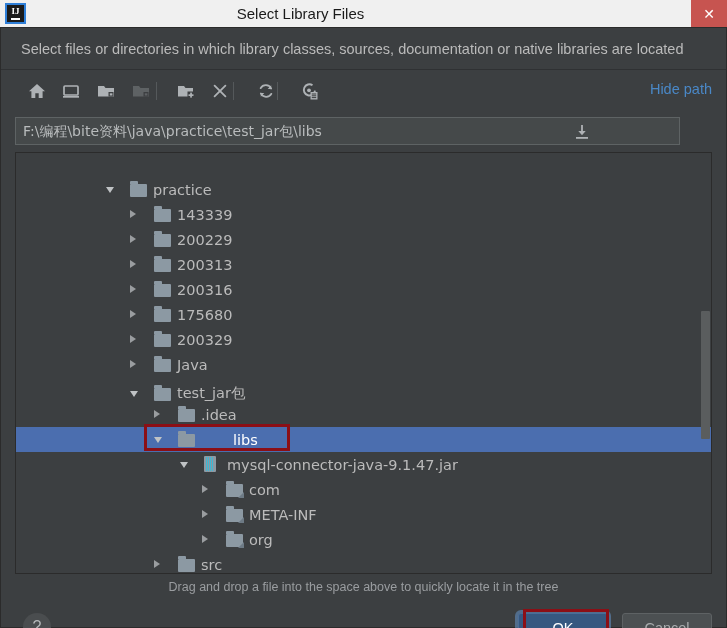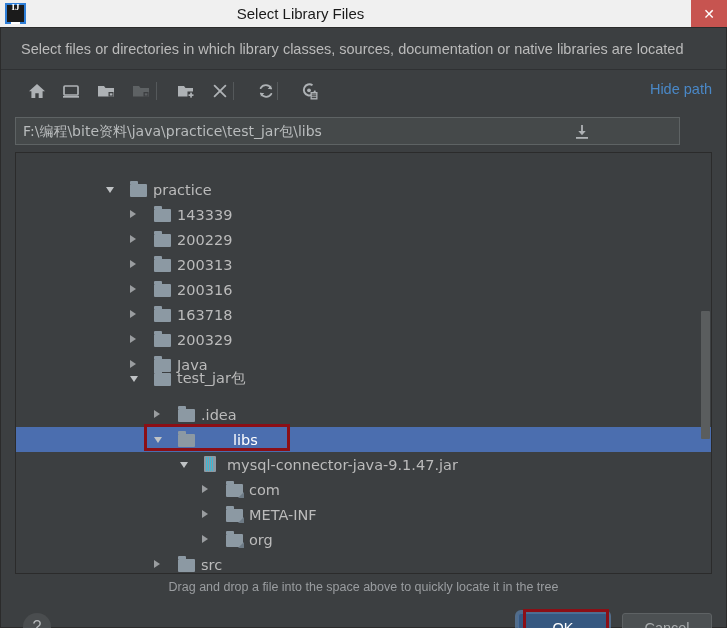--- a/index.html
+++ b/index.html
@@ -26,21 +26,21 @@
     position: absolute; left: 5px; top: 3px;
     width: 21px; height: 21px;
     background: #1b1b1b;
     border: 2px solid #2f7fd8;
     display: flex; align-items: center; justify-content: center;
   }
   .app-icon .ij {
     color: #ffffff; font-size: 9px; font-weight: bold;
     font-family: "Liberation Serif", serif;
     letter-spacing: 0px; line-height: 1;
-    border-bottom: 2px solid #ffffff; padding-bottom: 10px;
+    border-bottom: 2px solid #ffffff; padding-bottom: 2px;
   }
   .title-text {
     width: 601px; text-align: center;
     font-size: 15px; color: #1a1a1a;
     line-height: 27px;
   }
   .close-btn {
     position: absolute; right: 0; top: 0;
     width: 36px; height: 27px;
     background: #c75450;
@@ -375,37 +375,37 @@
             <div class="icn" style="left: 138px; top: 7px;">
               <div class="folder"></div>
             </div>
             <div class="row-label" style="left: 161px;">200316</div>
           </div>
           <div class="row" style="top: 149px;">
             <div class="arrow arrow-collapsed" style="left: 114px; top: 8px;"></div>
             <div class="icn" style="left: 138px; top: 7px;">
               <div class="folder"></div>
             </div>
-            <div class="row-label" style="left: 161px;">163718</div>
+            <div class="row-label" style="left: 161px;">175680</div>
           </div>
           <div class="row" style="top: 174px;">
             <div class="arrow arrow-collapsed" style="left: 114px; top: 8px;"></div>
             <div class="icn" style="left: 138px; top: 7px;">
               <div class="folder"></div>
             </div>
             <div class="row-label" style="left: 161px;">200329</div>
           </div>
           <div class="row" style="top: 199px;">
             <div class="arrow arrow-collapsed" style="left: 114px; top: 8px;"></div>
             <div class="icn" style="left: 138px; top: 7px;">
               <div class="folder"></div>
             </div>
             <div class="row-label" style="left: 161px;">Java</div>
           </div>
-          <div class="row" style="top: 213px;">
+          <div class="row" style="top: 228px;">
             <div class="arrow arrow-expanded" style="left: 114px; top: 10px;"></div>
             <div class="icn" style="left: 138px; top: 7px;">
               <div class="folder"></div>
             </div>
             <div class="row-label" style="left: 161px;">test_jar包</div>
           </div>
           <div class="row" style="top: 249px;">
             <div class="arrow arrow-collapsed" style="left: 138px; top: 8px;"></div>
             <div class="icn" style="left: 162px; top: 7px;">
               <div class="folder"></div>

